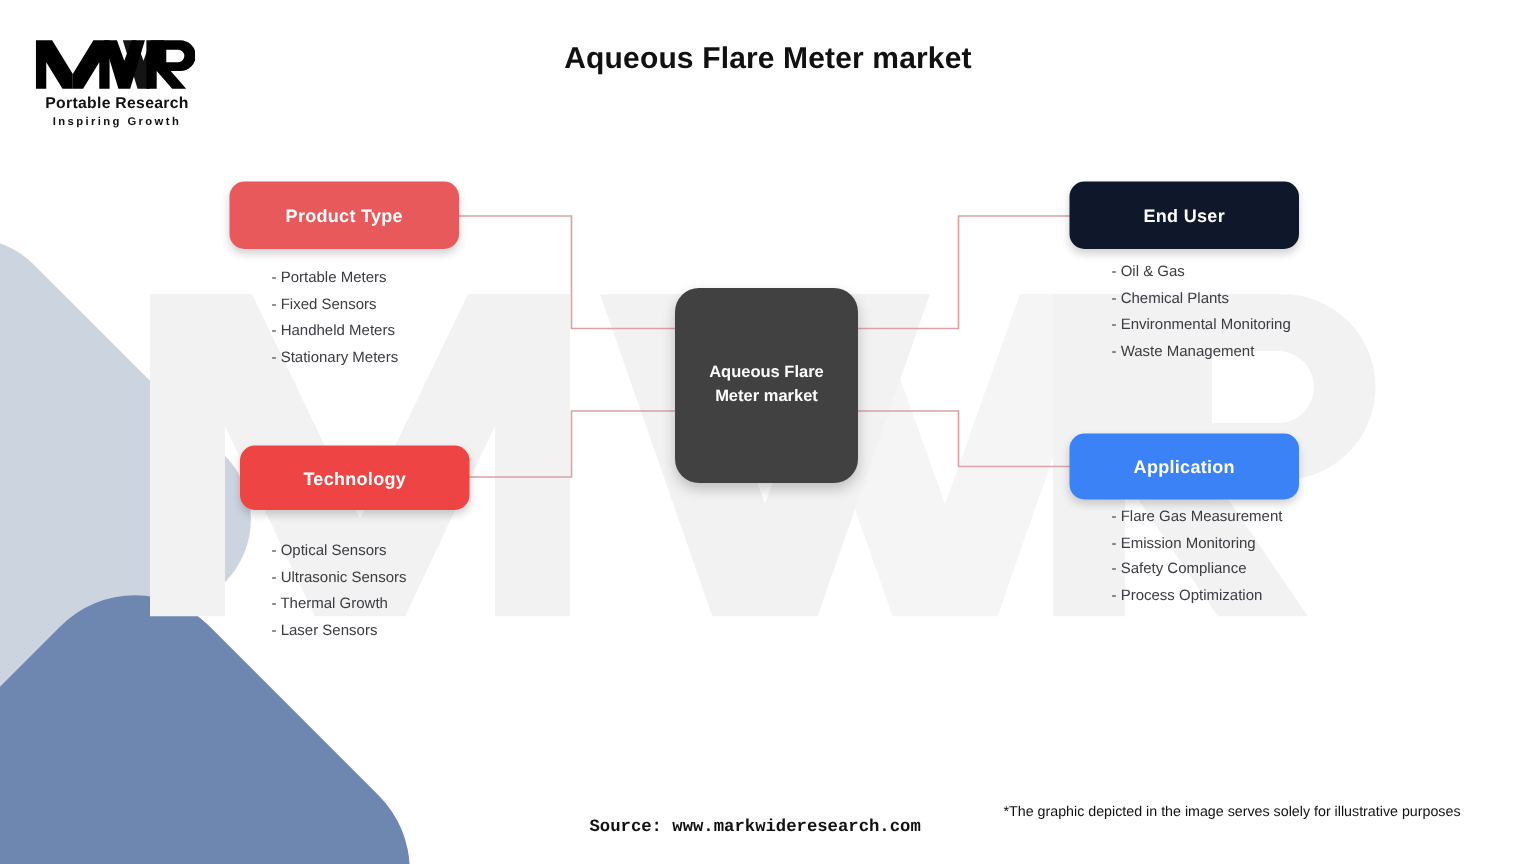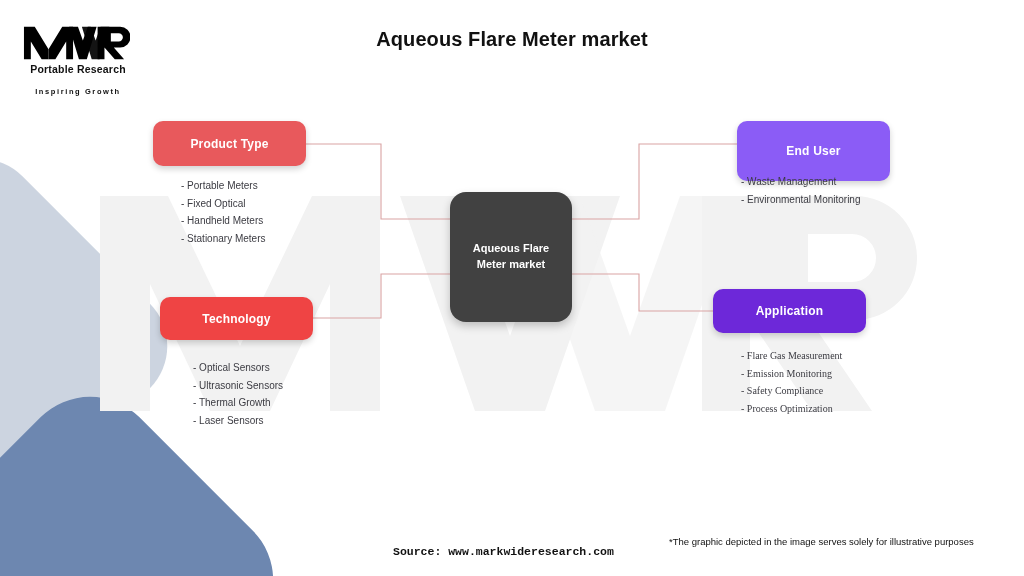--- a/index.html
+++ b/index.html
@@ -44,21 +44,21 @@
 
   
   .logo { position:absolute; left:16px; top:22px; width:124px; z-index:5; }
   .logo svg { display:block; width:108px; height:40px; margin-left:6px;}
   .logo-name {
     font-size:10.5px; font-weight:bold; color:#111;
     letter-spacing:.2px; text-align:center; margin-top:1px;
   }
   .logo-tag {
     font-size:7.5px; font-weight:bold; color:#111;
-    letter-spacing:1.6px; text-align:center; margin-top:12px;
+    letter-spacing:1.6px; text-align:center; margin-top:1px;
   }
 
   
   .title {
     position:absolute; top:28px; left:0; width:1024px;
     text-align:center; font-size:20px; font-weight:bold;
     color:#111; z-index:5; letter-spacing:.1px;
   }
 
   
@@ -153,41 +153,43 @@
       <path d="M866,311 H639 V274 H570"></path>
     </g>
   </svg>
 </div>
 
 <div class="center-node">Aqueous Flare Meter market</div>
 
 <div class="node" style="left:153px; top:121px; width:153px; height:45px; background:#e8595c;">Product Type</div>
 <div class="branch-list" style="left:181px; top:177px;">
   <div>- Portable Meters</div>
-  <div>- Fixed Optical</div>
+  <div>- Fixed Sensors</div>
   <div>- Handheld Meters</div>
   <div>- Stationary Meters</div>
 </div>
 
-<div class="node" style="left:737px; top:121px; width:153px; height:60px; background:#8b5cf6;">End User</div>
+<div class="node" style="left:713px; top:121px; width:153px; height:45px; background:#0f172a;">End User</div>
 <div class="branch-list" style="left:741px; top:173px;">
+  <div>- Oil &amp; Gas</div>
+  <div>- Chemical Plants</div>
+  <div>- Environmental Monitoring</div>
   <div>- Waste Management</div>
-  <div>- Environmental Monitoring</div>
 </div>
 
 <div class="node" style="left:160px; top:297px; width:153px; height:43px; background:#ef4444;">Technology</div>
-<div class="branch-list" style="left:181px; top:359px;margin-left:12px;">
+<div class="branch-list" style="left:181px; top:359px;">
   <div>- Optical Sensors</div>
   <div>- Ultrasonic Sensors</div>
   <div>- Thermal Growth</div>
   <div>- Laser Sensors</div>
 </div>
 
-<div class="node" style="left:713px; top:289px; width:153px; height:44px; background:#6d28d9;">Application</div>
-<div class="branch-list" style="left:741px; top:347px;font-family:Liberation Serif, serif;">
+<div class="node" style="left:713px; top:289px; width:153px; height:44px; background:#3b82f6;">Application</div>
+<div class="branch-list" style="left:741px; top:336px;">
   <div>- Flare Gas Measurement</div>
   <div>- Emission Monitoring</div>
   <div>- Safety Compliance</div>
   <div>- Process Optimization</div>
 </div>
 
 <div class="source">Source: www.markwideresearch.com</div>
 <div class="disclaimer">*The graphic depicted in the image serves solely for illustrative purposes</div>
 
 </body></html>

